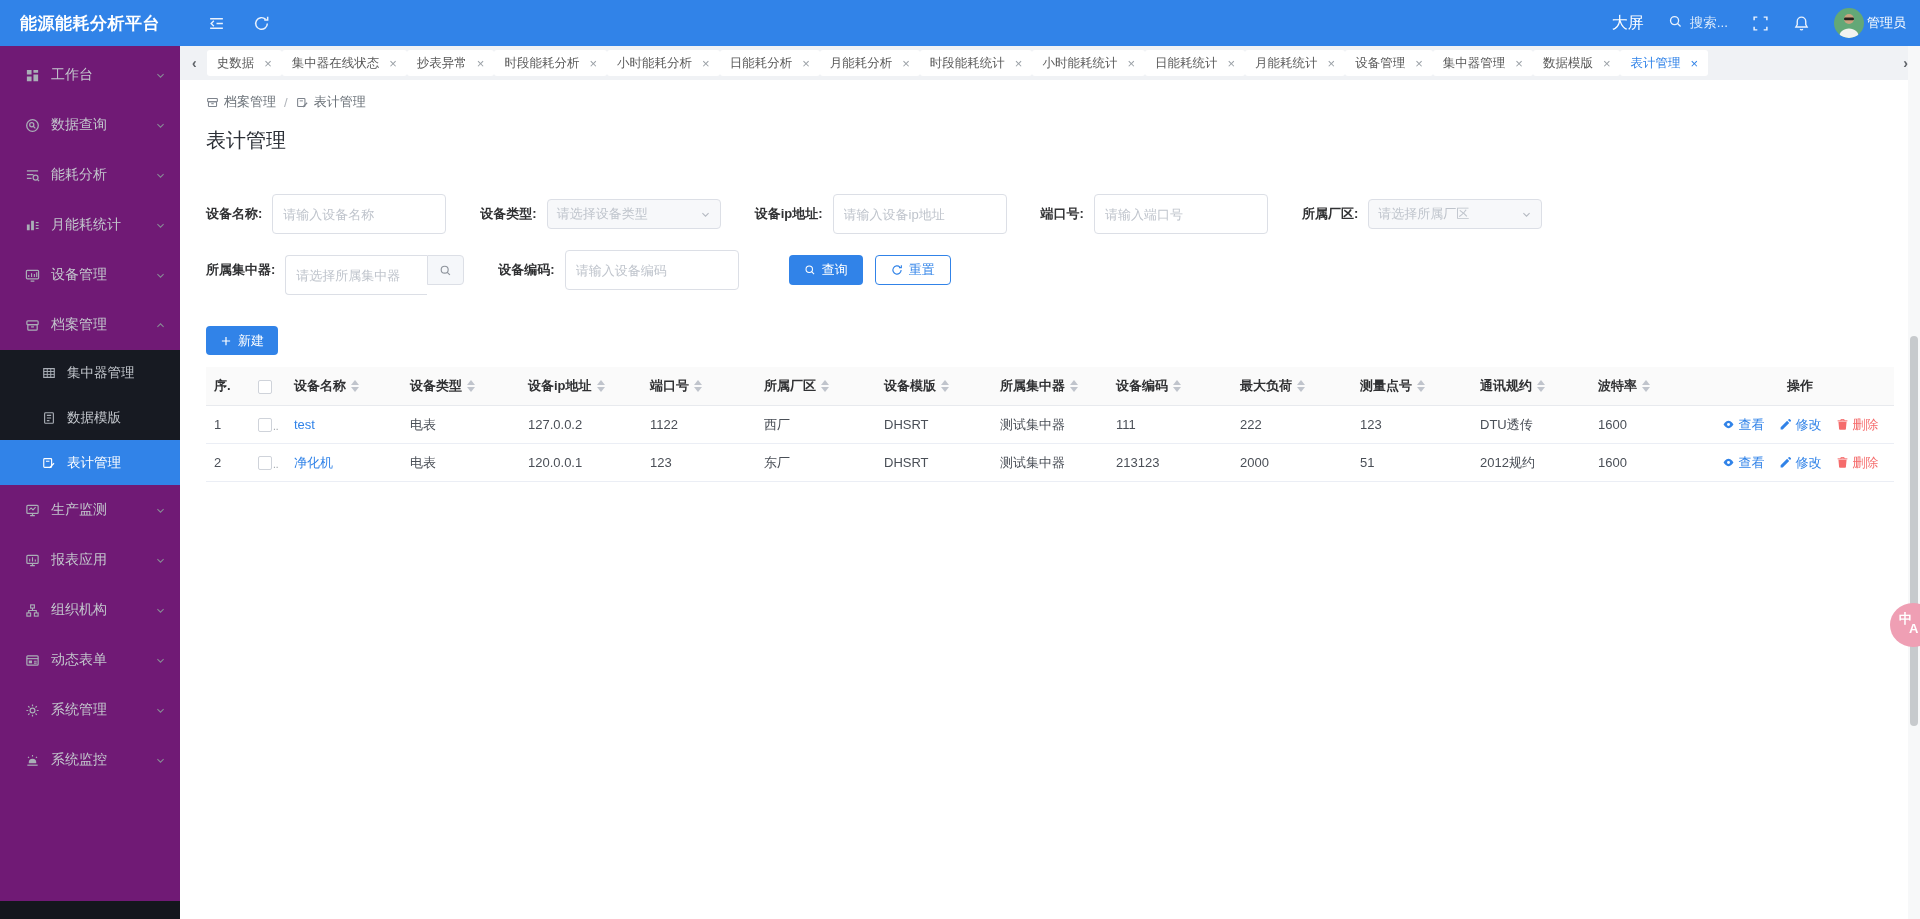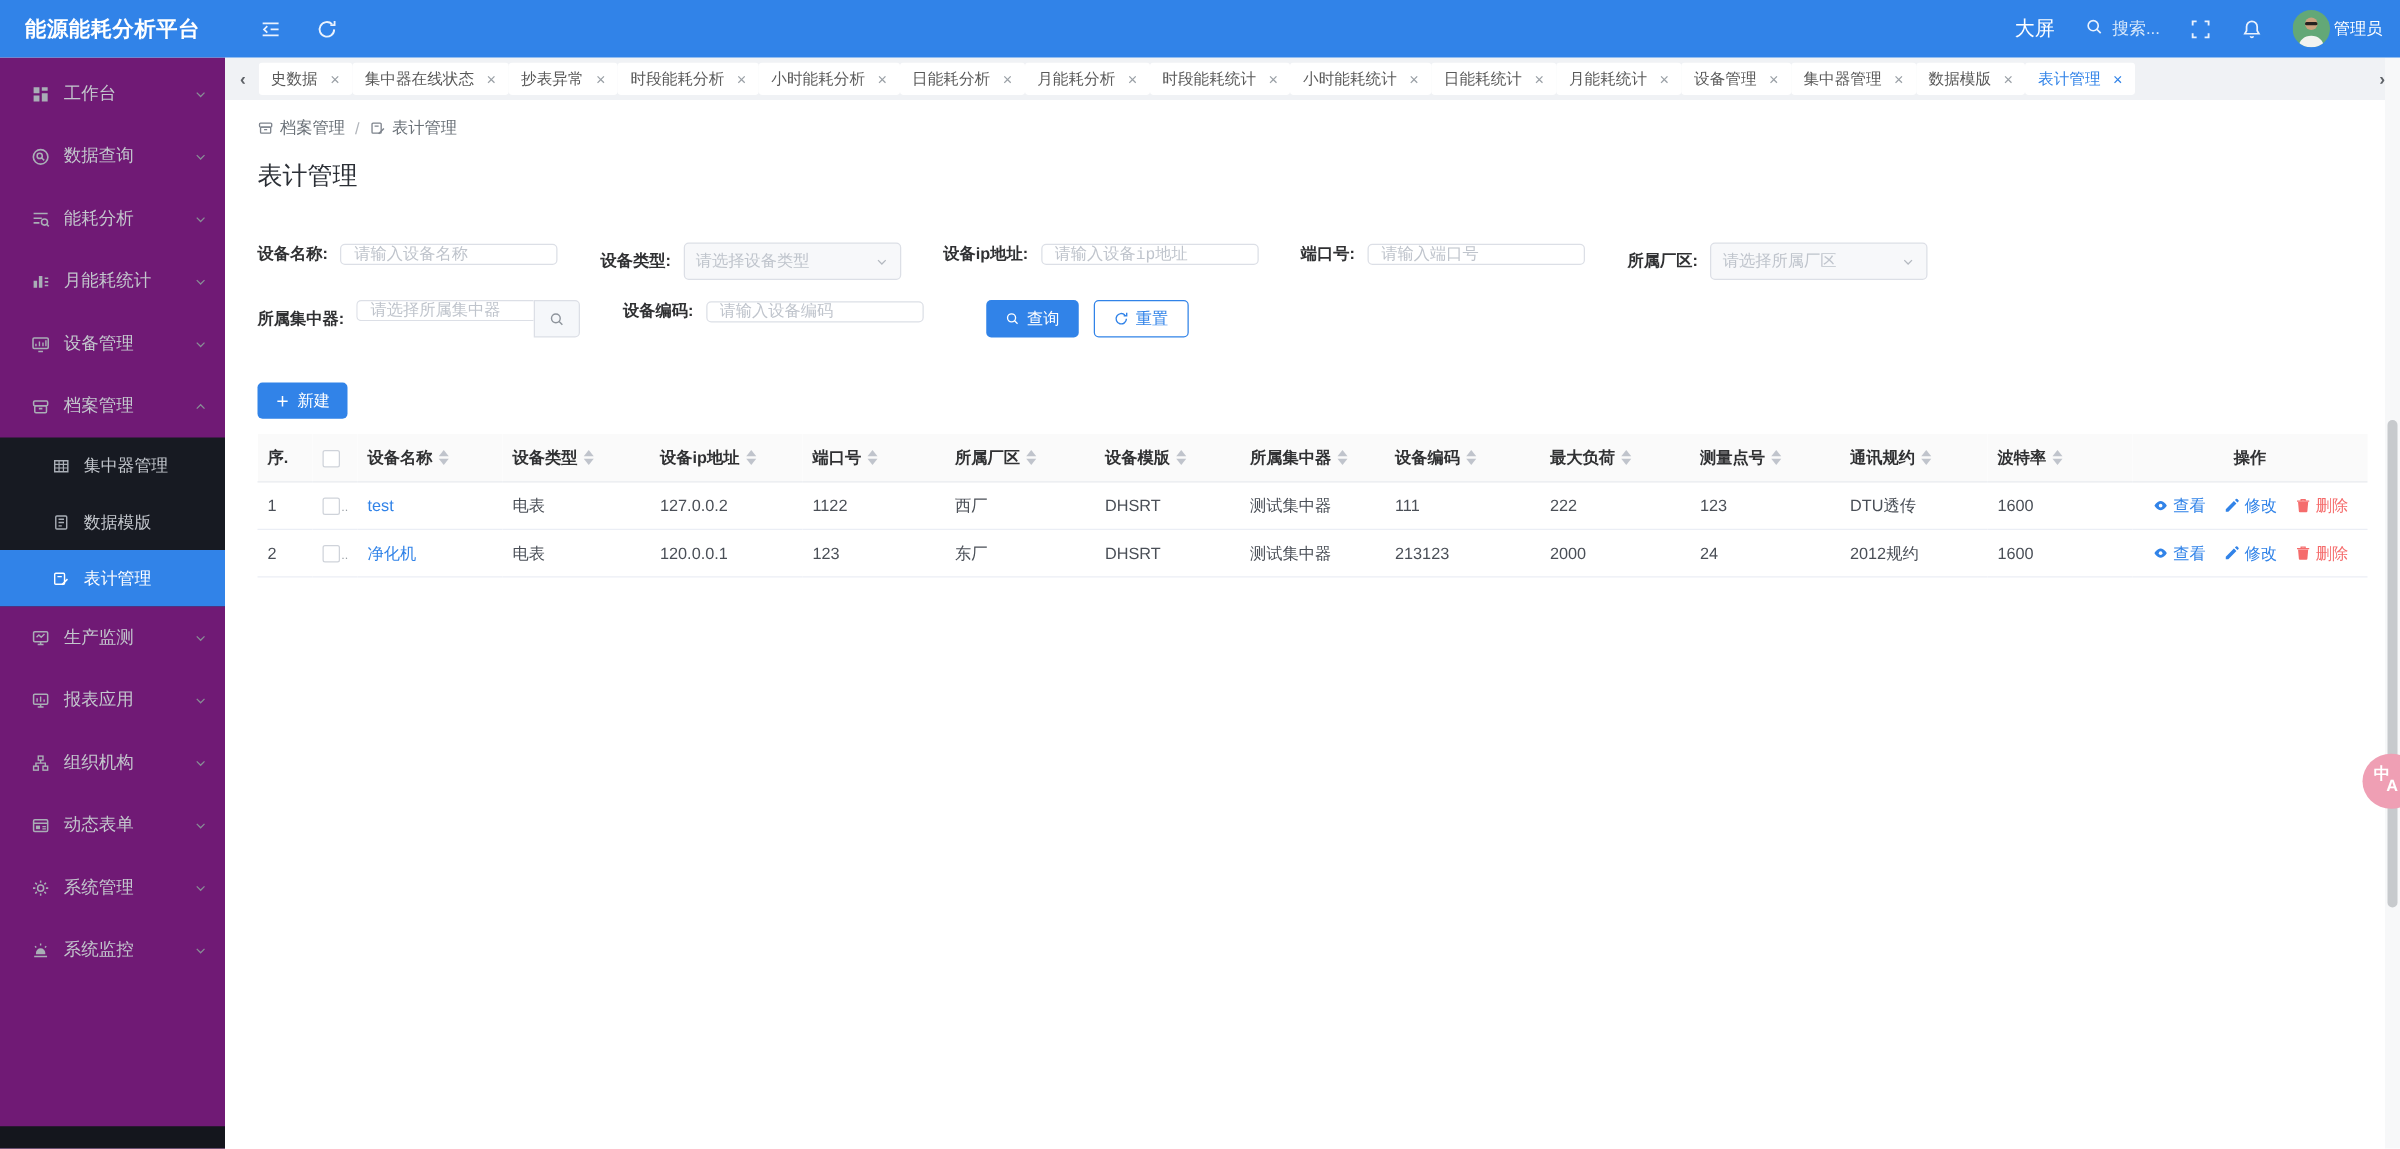--- a/index.html
+++ b/index.html
@@ -53,25 +53,25 @@
   .tab.active .x{color:#3183e8}
 
   .content{padding:0 26px;position:relative}
   .breadcrumb{margin-top:13px;display:flex;align-items:center;gap:8px;font-size:13px;color:#697077}
   .bc-item{display:flex;align-items:center;gap:5px;cursor:pointer}
   .bc-icon{width:13px;height:13px;color:#7d838c}
   .bc-sep{color:#b0b4ba}
   .page-title{margin:16px 0 0;font-size:20px;font-weight:500;color:#2b2f36}
 
   .filters{margin-top:40px;display:flex;flex-direction:column;gap:16px}
-  .f-row{display:flex;align-items:flex-start}
+  .f-row{display:flex;align-items:center}
   .f-group{display:flex;align-items:center;margin-right:34px}
   .f-label{font-size:13px;font-weight:700;color:#303133;margin-right:10px;white-space:nowrap}
-  .f-input{width:174px;height:17px;box-sizing:border-box;border:1px solid #dcdfe6;border-radius:4px;
-    padding:0 10px;font-size:13px;color:#333;background:#fff;outline:none;font-family:Liberation Mono, monospace}
+  .f-input{width:174px;height:40px;box-sizing:border-box;border:1px solid #dcdfe6;border-radius:4px;
+    padding:0 10px;font-size:13px;color:#333;background:#fff;outline:none;font-family:Liberation Sans, sans-serif}
   .f-input::placeholder{color:#bfc4cc}
   .f-select{display:flex;align-items:center;justify-content:space-between;width:174px;height:30px;
     box-sizing:border-box;border:1px solid #dcdfe6;border-radius:4px;padding:0 9px;
     font-size:13px;color:#bfc4cc;background:#f7f8fa;cursor:pointer}
   .dd{width:11px;height:11px;color:#b4b9c0;flex:none}
   .f-search-group{display:flex;height:30px}
   .f-search-group .f-input{width:142px;border-radius:4px 0 0 4px;border-right:none}
   .f-search-addon{width:37px;box-sizing:border-box;display:flex;align-items:center;justify-content:center;
     border:1px solid #dcdfe6;border-radius:0 4px 4px 0;background:#f5f7fa;color:#8e949c;cursor:pointer}
   .f-search-addon svg{width:13px;height:13px}
@@ -721,21 +721,21 @@
             <td><span class="checkbox"></span><span class="row-dots">..</span></td>
             <td><span class="link">净化机</span></td>
             <td>电表</td>
             <td>120.0.0.1</td>
             <td>123</td>
             <td>东厂</td>
             <td>DHSRT</td>
             <td>测试集中器</td>
             <td>213123</td>
             <td>2000</td>
-            <td>24</td>
+            <td>51</td>
             <td>2012规约</td>
             <td>1600</td>
             <td class="center"><span class="action blue">
                 <span class="a-icon">
                   <svg viewBox="0 0 16 16">
                     <path d="M8 3.5C4.5 3.5 2 8 2 8s2.5 4.5 6 4.5S14 8 14 8s-2.5-4.5-6-4.5z" fill="currentColor"></path>
                     <circle cx="8" cy="8" r="1.8" fill="#fff"></circle>
                   </svg>
                 </span>
                 <span>查看</span>

